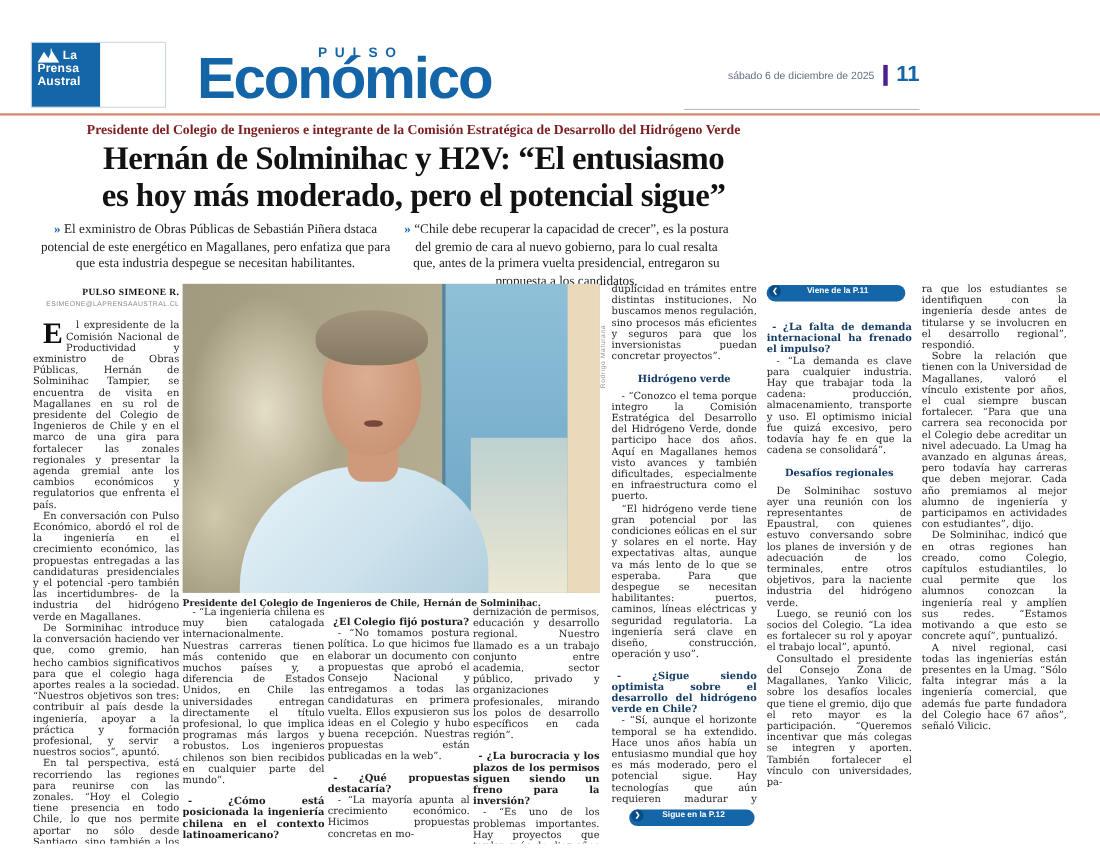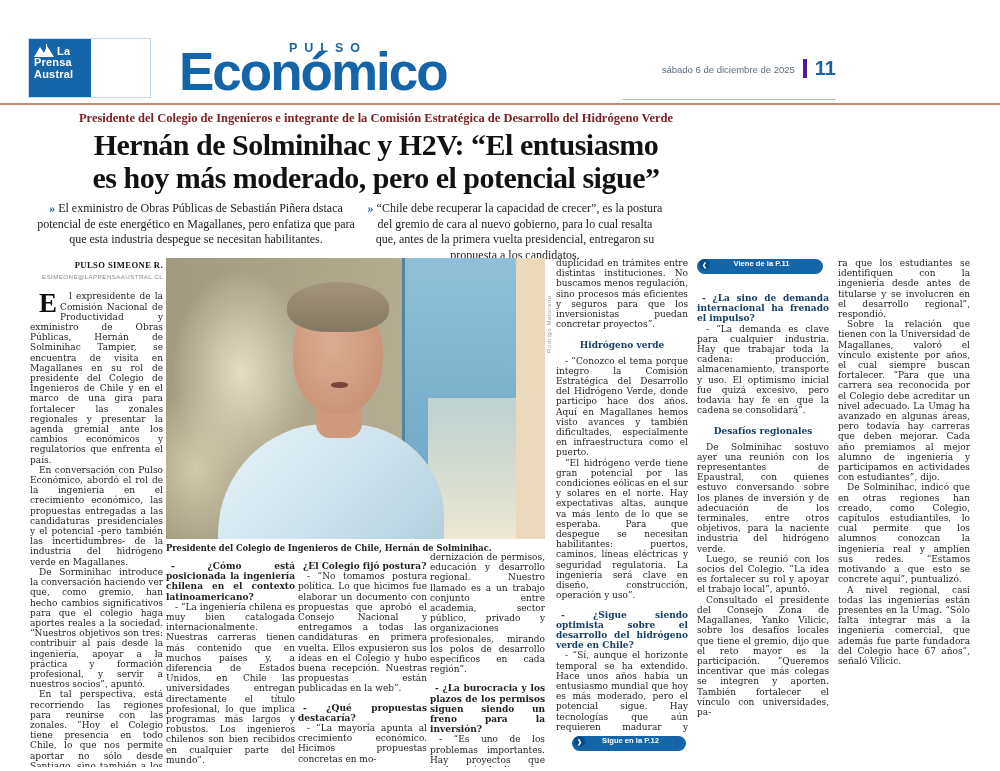--- a/index.html
+++ b/index.html
@@ -157,22 +157,22 @@
     <div class="byline">
       <div class="by-name">PULSO SIMEONE R.</div>
       <div class="by-email">ESIMEONE@LAPRENSAAUSTRAL.CL</div>
     </div>
   <p class="blk body"><span class="dropcap">E</span>l expresidente de la Comisión Nacional de Productividad y exministro de Obras Públicas, Hernán de Solminihac Tampier, se encuentra de visita en Magallanes en su rol de presidente del Colegio de Ingenieros de Chile y en el marco de una gira para fortalecer las zonales regionales y presentar la agenda gremial ante los cambios económicos y regulatorios que enfrenta el país.</p>
       <p class="blk body">En conversación con Pulso Económico, abordó el rol de la ingeniería en el crecimiento económico, las propuestas entregadas a las candidaturas presidenciales y el potencial -pero también las incertidumbres- de la industria del hidrógeno verde en Magallanes.</p>
       <p class="blk body">De Sorminihac introduce la conversación haciendo ver que, como gremio, han hecho cambios significativos para que el colegio haga aportes reales a la sociedad. “Nuestros objetivos son tres: contribuir al país desde la ingeniería, apoyar a la práctica y formación profesional, y servir a nuestros socios”, apuntó.</p>
       <p class="blk body">En tal perspectiva, está recorriendo las regiones para reunirse con las zonales. “Hoy el Colegio tiene presencia en todo Chile, lo que nos permite aportar no sólo desde Santiago, sino también a los gobiernos regionales y las municipalidades para impulsar desarrollo local”, dijo.</p>
     </div>
   <div class="col col-sub c2">
+      <p class="blk body">- “La ingeniería chilena es muy bien catalogada internacionalmente. Nuestras carreras tienen más contenido que en muchos países y, a diferencia de Estados Unidos, en Chile las universidades entregan directamente el título profesional, lo que implica programas más largos y robustos. Los ingenieros chilenos son bien recibidos en cualquier parte del mundo”.</p>
       <p class="blk question">- ¿Cómo está posicionada la ingeniería chilena en el contexto latinoamericano?</p>
-      <p class="blk body">- “La ingeniería chilena es muy bien catalogada internacionalmente. Nuestras carreras tienen más contenido que en muchos países y, a diferencia de Estados Unidos, en Chile las universidades entregan directamente el título profesional, lo que implica programas más largos y robustos. Los ingenieros chilenos son bien recibidos en cualquier parte del mundo”.</p>
     </div>
   <div class="col col-sub c3">
       <p class="blk question">¿El Colegio fijó postura?</p>
       <p class="blk body">- “No tomamos postura política. Lo que hicimos fue elaborar un documento con propuestas que aprobó el Consejo Nacional y entregamos a todas las candidaturas en primera vuelta. Ellos expusieron sus ideas en el Colegio y hubo buena recepción. Nuestras propuestas están publicadas en la web”.</p>
       <p class="blk question">- ¿Qué propuestas destacaría?</p>
       <p class="blk body">- “La mayoría apunta al crecimiento económico. Hicimos propuestas concretas en mo-</p>
     </div>
   <div class="col col-sub c4">
       <p class="blk body-cont">dernización de permisos, educación y desarrollo regional. Nuestro llamado es a un trabajo conjunto entre academia, sector público, privado y organizaciones profesionales, mirando los polos de desarrollo específicos en cada región”.</p>
       <p class="blk question">- ¿La burocracia y los plazos de los permisos siguen siendo un freno para la inversión?</p>
@@ -180,21 +180,21 @@
     </div>
   <div class="col c5">
       <p class="blk body-cont">duplicidad en trámites entre distintas instituciones. No buscamos menos regulación, sino procesos más eficientes y seguros para que los inversionistas puedan concretar proyectos”.</p>
       <p class="blk subhead">Hidrógeno verde</p>
       <p class="blk body">- “Conozco el tema porque integro la Comisión Estratégica del Desarrollo del Hidrógeno Verde, donde participo hace dos años. Aquí en Magallanes hemos visto avances y también dificultades, especialmente en infraestructura como el puerto.</p>
       <p class="blk body">“El hidrógeno verde tiene gran potencial por las condiciones eólicas en el sur y solares en el norte. Hay expectativas altas, aunque va más lento de lo que se esperaba. Para que despegue se necesitan habilitantes: puertos, caminos, líneas eléctricas y seguridad regulatoria. La ingeniería será clave en diseño, construcción, operación y uso”.</p>
       <p class="blk question-blue">- ¿Sigue siendo optimista sobre el desarrollo del hidrógeno verde en Chile?</p>
       <p class="blk body">- “Sí, aunque el horizonte temporal se ha extendido. Hace unos años había un entusiasmo mundial que hoy es más moderado, pero el potencial sigue. Hay tecnologías que aún requieren madurar y también falta mayor demanda global, pero</p>
     </div>
   <div class="col c6">
-      <p class="blk question-blue">- ¿La sino de demanda internacional ha frenado el impulso?</p>
+      <p class="blk question-blue">- ¿La falta de demanda internacional ha frenado el impulso?</p>
       <p class="blk body">- “La demanda es clave para cualquier industria. Hay que trabajar toda la cadena: producción, almacenamiento, transporte y uso. El optimismo inicial fue quizá excesivo, pero todavía hay fe en que la cadena se consolidará”.</p>
       <p class="blk subhead">Desafíos regionales</p>
       <p class="blk body">De Solminihac sostuvo ayer una reunión con los representantes de Epaustral, con quienes estuvo conversando sobre los planes de inversión y de adecuación de los terminales, entre otros objetivos, para la naciente industria del hidrógeno verde.</p>
       <p class="blk body">Luego, se reunió con los socios del Colegio. “La idea es fortalecer su rol y apoyar el trabajo local”, apuntó.</p>
       <p class="blk body">Consultado el presidente del Consejo Zona de Magallanes, Yanko Vilicic, sobre los desafíos locales que tiene el gremio, dijo que el reto mayor es la participación. “Queremos incentivar que más colegas se integren y aporten. También fortalecer el vínculo con universidades, pa-</p>
     </div>
   <div class="col c7">
       <p class="blk body-cont">ra que los estudiantes se identifiquen con la ingeniería desde antes de titularse y se involucren en el desarrollo regional”, respondió.</p>
       <p class="blk body">Sobre la relación que tienen con la Universidad de Magallanes, valoró el vínculo existente por años, el cual siempre buscan fortalecer. “Para que una carrera sea reconocida por el Colegio debe acreditar un nivel adecuado. La Umag ha avanzado en algunas áreas, pero todavía hay carreras que deben mejorar. Cada año premiamos al mejor alumno de ingeniería y participamos en actividades con estudiantes”, dijo.</p>
       <p class="blk body">De Solminihac, indicó que en otras regiones han creado, como Colegio, capítulos estudiantiles, lo cual permite que los alumnos conozcan la ingeniería real y amplíen sus redes. “Estamos motivando a que esto se concrete aquí”, puntualizó.</p>

